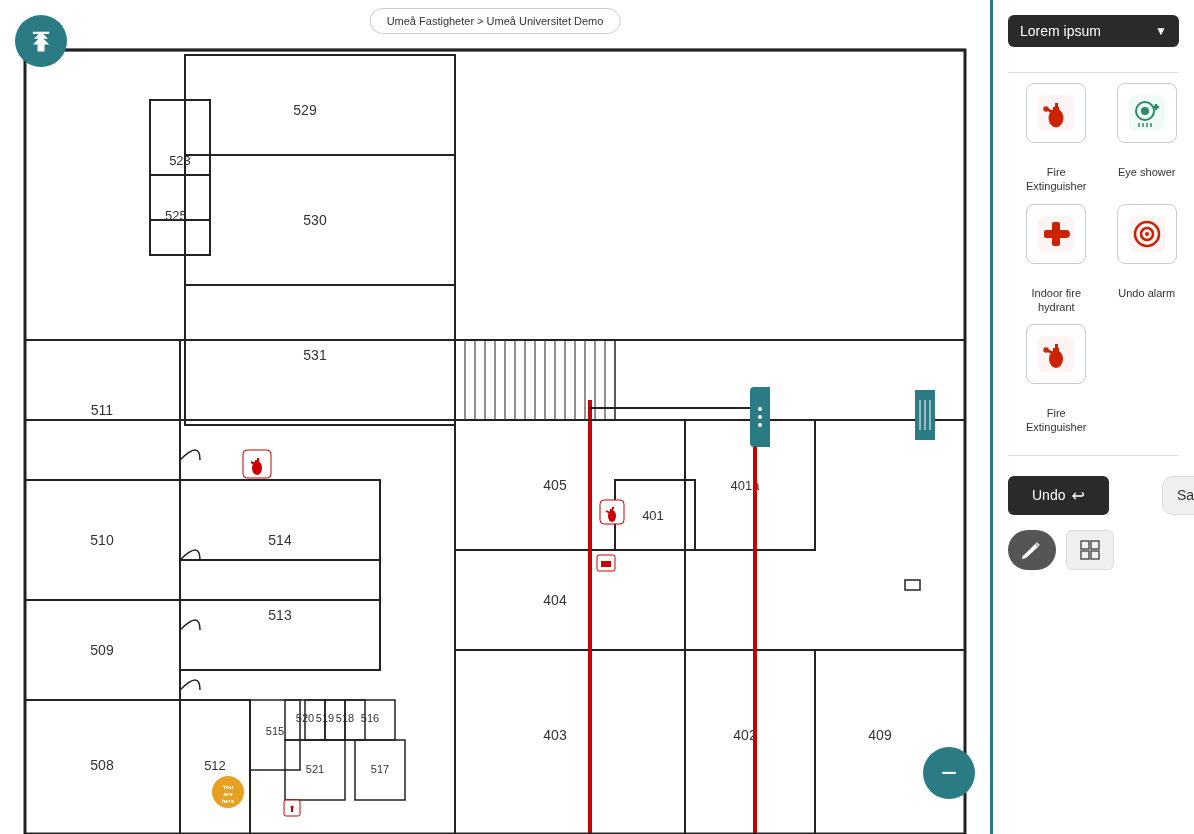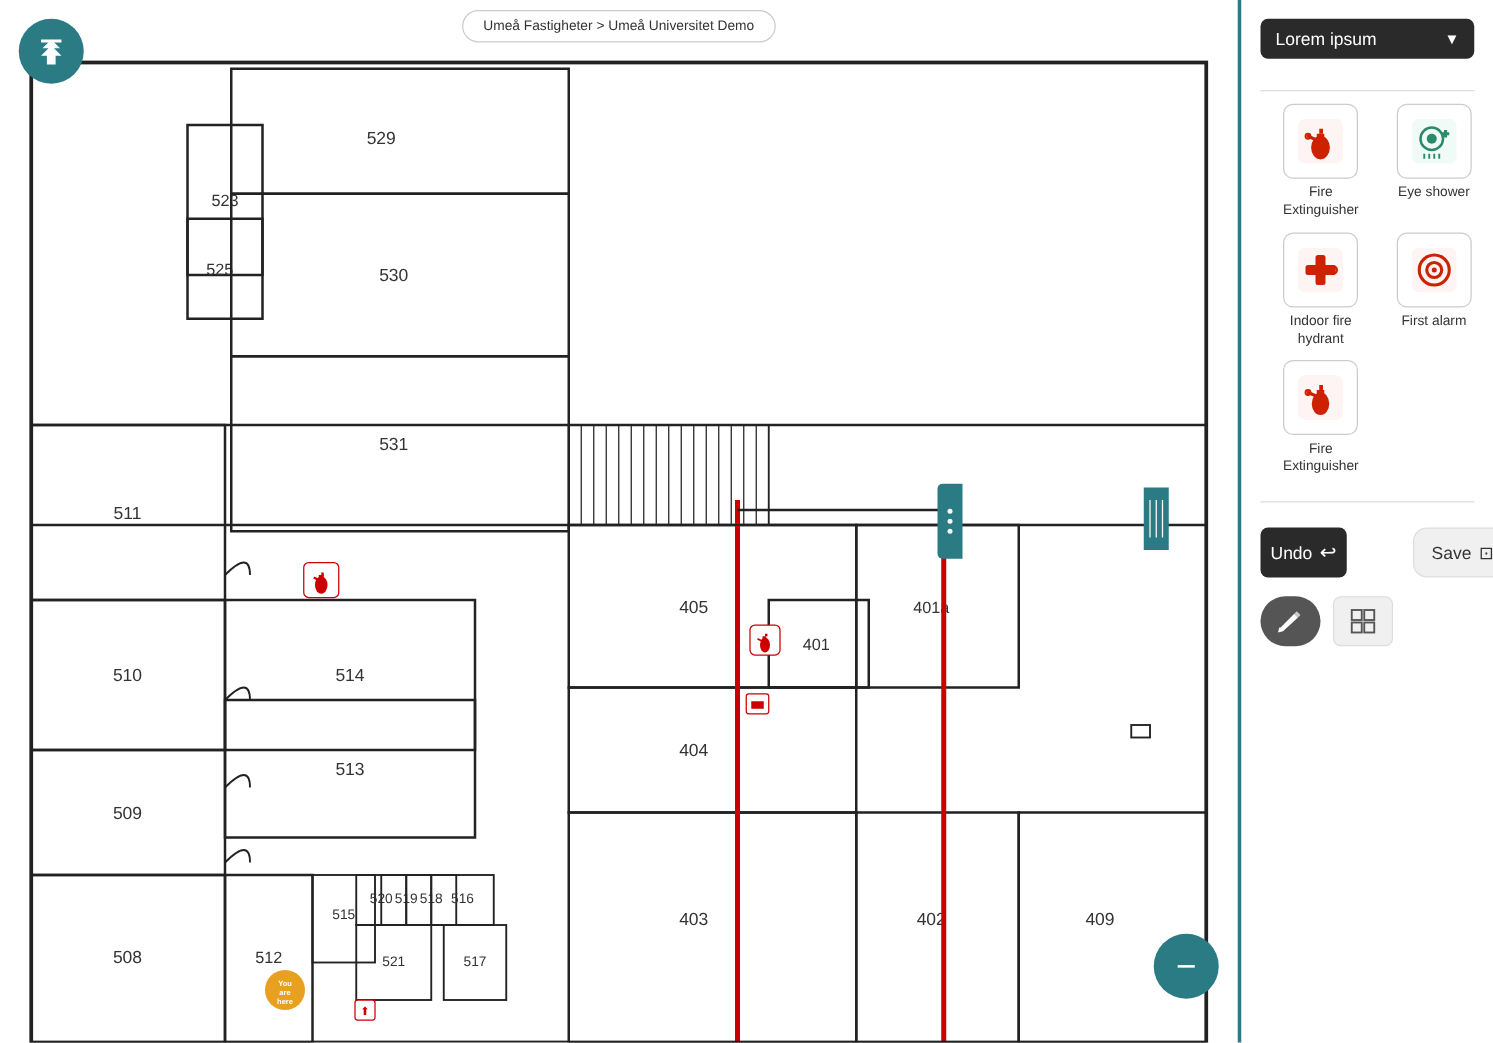--- a/index.html
+++ b/index.html
@@ -119,21 +119,21 @@
       display: grid;
       grid-template-columns: 1fr 1fr;
       gap: 10px;
       margin-bottom: 10px;
     }
 
     .icon-item {
       display: flex;
       flex-direction: column;
       align-items: center;
-      gap: 4px;
+      gap: 22px;
       margin-left: 16px;
     }
 
     .icon-box {
       width: 60px;
       height: 60px;
       border: 1.5px solid #ccc;
       border-radius: 8px;
       display: flex;
       align-items: center;
@@ -153,21 +153,21 @@
       display: flex;
       gap: 10px;
       margin-top: 10px;
     }
 
     .btn-undo {
       background: #2a2a2a;
       color: #fff;
       border: none;
       border-radius: 6px;
-      padding: 10px 8px;
+      padding: 10px 24px;
       font-size: 14px;
       cursor: pointer;
       display: flex;
       align-items: center;
       gap: 6px;
       flex: 1;
     }
 
     .btn-save {
       background: #f0f0f0;
@@ -494,21 +494,21 @@
 
     <div class="icon-item">
       <div class="icon-box">
         <svg width="36" height="36" viewBox="0 0 36 36">
           <rect width="36" height="36" rx="6" fill="#fff4f4"></rect>
           <circle cx="18" cy="18" r="12" fill="none" stroke="#cc2200" stroke-width="2.5"></circle>
           <circle cx="18" cy="18" r="6" fill="none" stroke="#cc2200" stroke-width="2.5"></circle>
           <circle cx="18" cy="18" r="2" fill="#cc2200"></circle>
         </svg>
       </div>
-      <span class="icon-label">First alarm</span>
+      <span class="icon-label">Undo alarm</span>
     </div>
 
 
     <div class="icon-item">
       <div class="icon-box">
         <svg width="36" height="36" viewBox="0 0 36 36">
           <rect width="36" height="36" rx="6" fill="#fff4f4"></rect>
           <ellipse cx="18" cy="23" rx="7" ry="9" fill="#cc2200"></ellipse>
           <rect x="15" y="12" width="6" height="5" fill="#cc2200"></rect>
           <rect x="17" y="8" width="3" height="4" fill="#cc2200"></rect>

